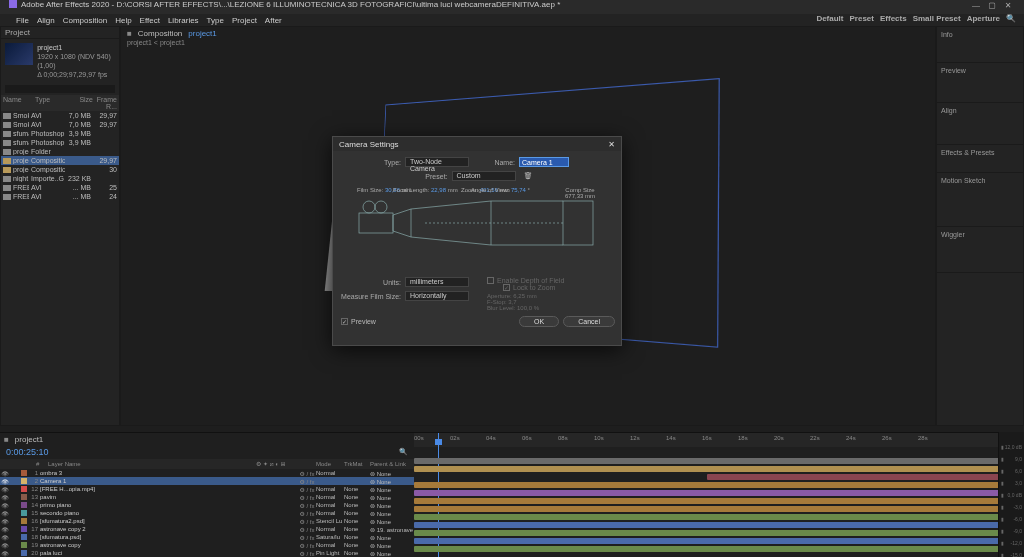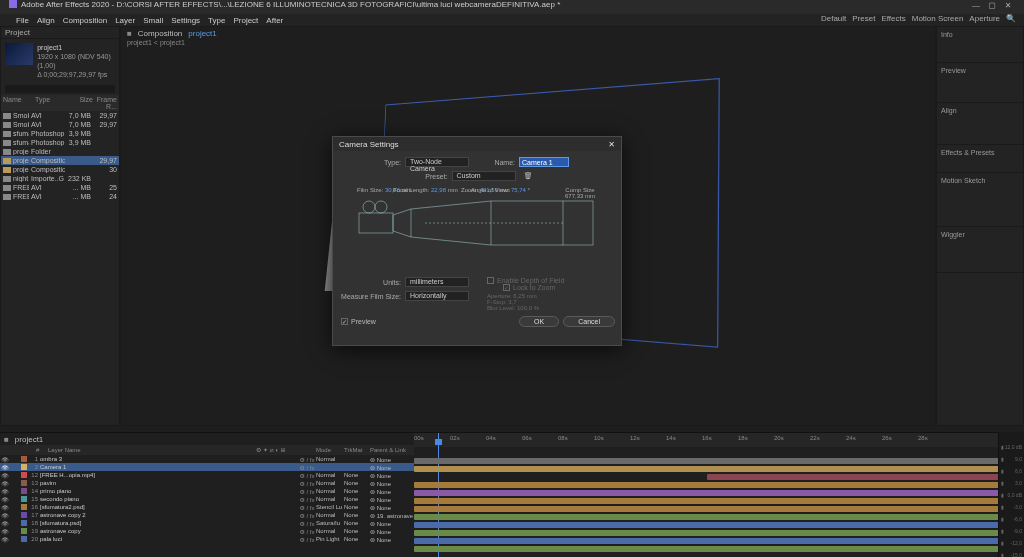--- a/index.html
+++ b/index.html
@@ -3,21 +3,21 @@
 <meta charset="utf-8">
 <style>
   * { box-sizing: border-box; margin: 0; padding: 0; font-family: "Segoe UI", Tahoma, sans-serif; }
   body { background: #1e1e1e; color: #bdbdbd; font-size: 9px; width: 1024px; height: 557px; overflow: hidden; position: relative; }
   .titlebar { height: 14px; background: #2a2a2a; display: flex; align-items: flex-start; padding: 0 9px; }
   .titlebar .ae-icon { width: 8px; height: 8px; background: #8a6ae6; margin-right: 4px; }
   .titlebar .title { flex: 1; font-size: 8px; color: #ccc; }
   .winbtns { display: flex; gap: 2px; }
   .winbtn { width: 14px; height: 10px; display: flex; align-items: center; justify-content: center; font-size: 8px; color: #aaa; }
   .menubar { height: 12px; background: #232323; display: flex; align-items: center; padding: 0 16px; gap: 8px; font-size: 8px; color: #ccc; }
-  .workspace-tabs { position: absolute; top: 14px; right: 8px; display: flex; gap: 6px; font-size: 8px; color: #aaa; }
+  .workspace-tabs { position: absolute; top: 14px; right: 8px; display: flex; gap: 6px; font-size: 8px; color: #aaa; font-weight: bold; }
   .main { display: flex; height: 400px; }
   .left-col { width: 120px; background: #8b5cf6; display: flex; flex-direction: column; }
   .project-panel { flex: 1; background: #232323; border: 1px solid #1a1a1a; }
   .tab-header { height: 12px; display: flex; align-items: center; padding: 0 4px; font-size: 8px; color: #aaa; border-bottom: 1px solid #1a1a1a; }
   .proj-thumb { display: flex; padding: 4px; gap: 4px; }
   .proj-thumb .thumb { width: 34px; height: 22px; background: linear-gradient(135deg, #0a1a3a, #2a3a6a); }
   .proj-thumb .info { font-size: 7px; color: #999; line-height: 1.3; }
   .proj-table { font-size: 7px; }
   .proj-table-header { display: flex; background: #2a2a2a; padding: 1px 2px; color: #888; }
   .proj-row { display: flex; padding: 1px 2px; align-items: center; gap: 2px; }
@@ -97,32 +97,32 @@
     <div class="winbtn">—</div>
     <div class="winbtn">▢</div>
     <div class="winbtn">✕</div>
   </div>
 </div>
 
 <div class="menubar">
   <span>File</span>
   <span>Align</span>
   <span>Composition</span>
-  <span>Layer</span>
-  <span>Small</span>
-  <span>Settings</span>
+  <span>Help</span>
+  <span>Effect</span>
+  <span>Libraries</span>
   <span>Type</span>
   <span>Project</span>
   <span>After</span>
 </div>
 <div class="workspace-tabs">
   <span>Default</span>
   <span>Preset</span>
   <span>Effects</span>
-  <span>Motion Screen</span>
+  <span>Small Preset</span>
   <span>Aperture</span>
   <span>🔍</span>
 </div>
 
 <div class="main">
 
   <div class="left-col">
     <div class="project-panel">
       <div class="tab-header">
           <span>Project</span>
@@ -339,20 +339,24 @@
     </div>
   </div>
 </div>
 
 <div class="timeline">
   <div class="tl-left">
     <div class="tl-tabs">
         <span style="color:#888">■</span> 
         <span class="comp-link">project1</span>
       </div>
+    <div class="tl-time">
+      <span class="tc">0:00:25:10</span>
+      <span style="margin-left:auto;font-size:7px;color:#666">🔍</span>
+    </div>
     <div class="tl-header">
       <span style="width:36px"></span>
       <span style="width:12px">#</span>
       <span style="flex:1">Layer Name</span>
       <span style="width:60px">⚙ ✦ ⧄ ◐ ⊞</span>
       <span style="width:28px">Mode</span>
       <span style="width:26px">TrkMat</span>
       <span style="width:44px">Parent &amp; Link</span>
     </div>
     <div class="tl-layers" id="tl-layers">

